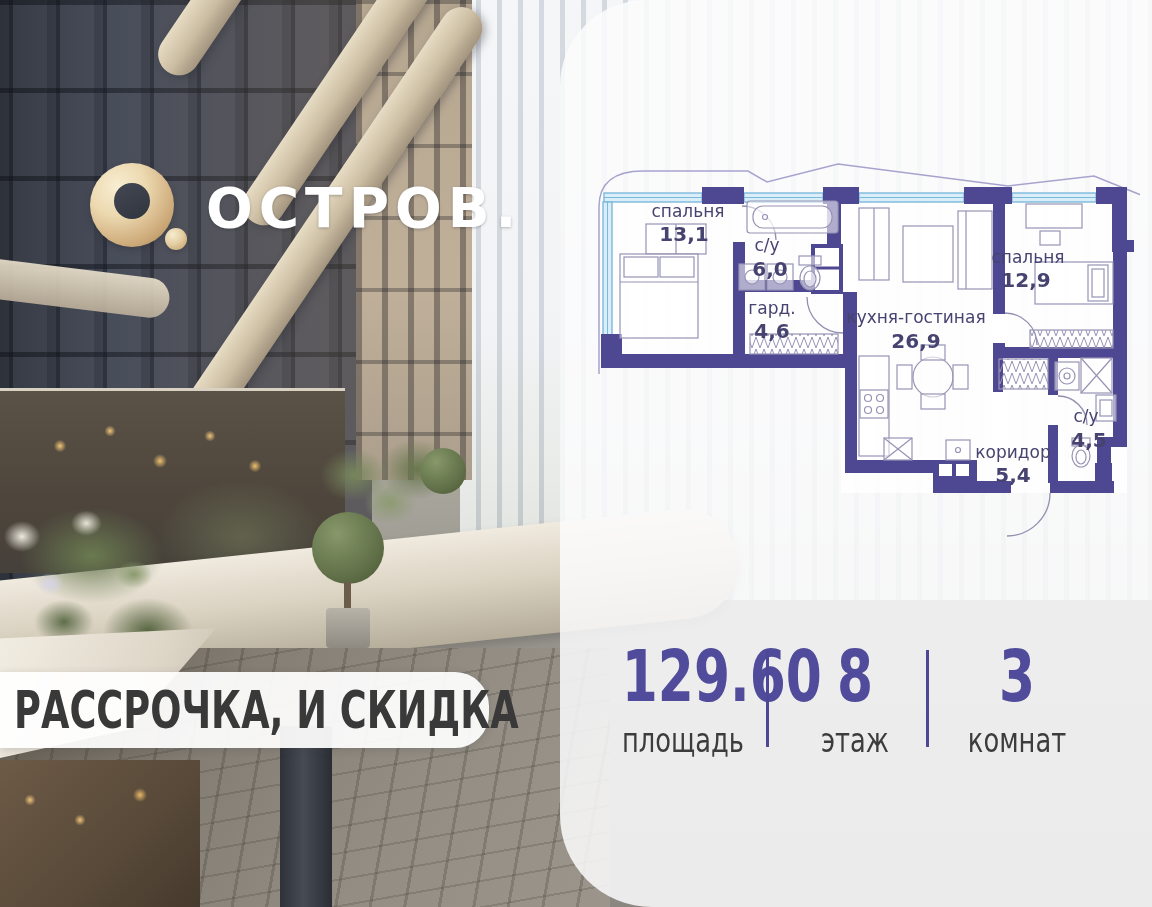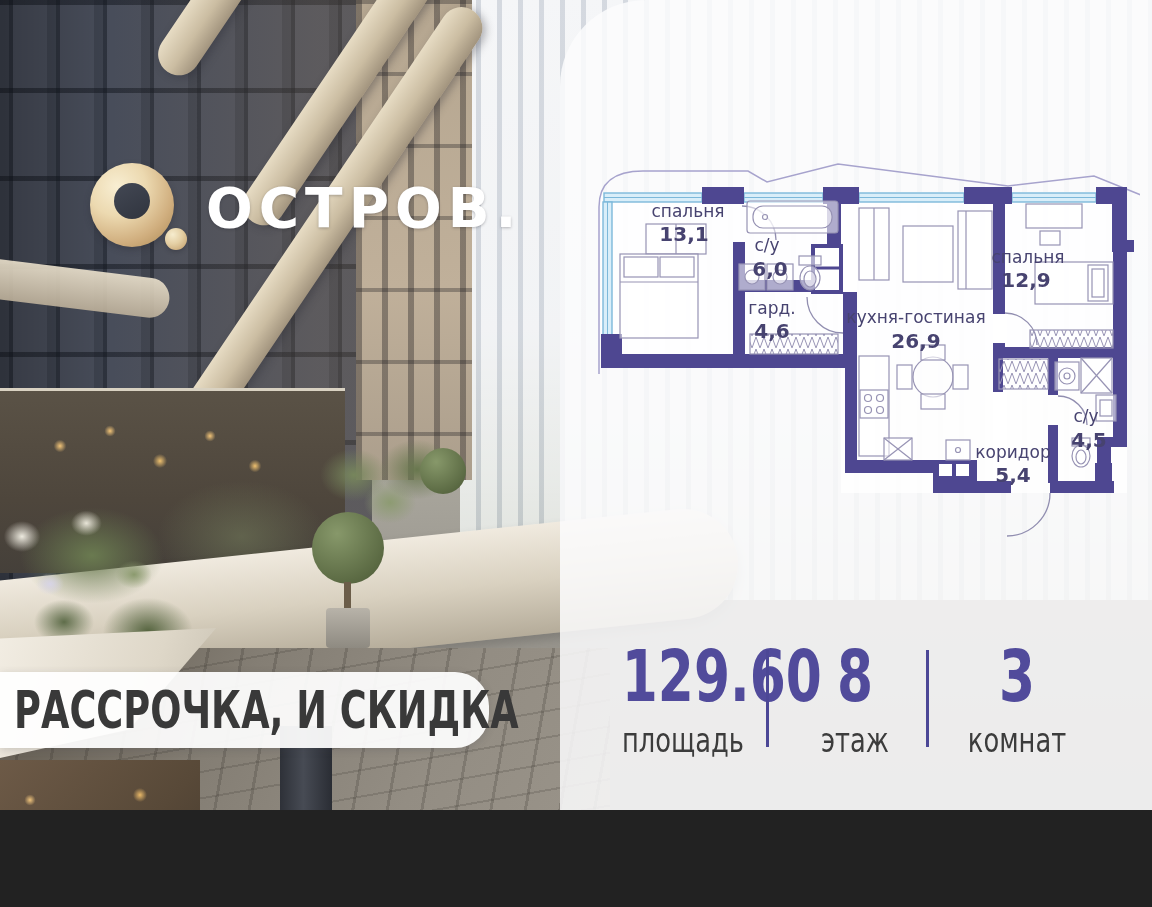--- a/index.html
+++ b/index.html
@@ -1,16 +1,16 @@
 <!DOCTYPE html>
 <html><head>
 <meta charset="utf-8">
 <style>
   html,body{margin:0;padding:0;background:#222;}
-  #stage{position:relative;width:1152px;height:810px;overflow:hidden;
+  #stage{position:relative;width:1152px;height:907px;overflow:hidden;
          font-family:"DejaVu Sans","Liberation Sans",sans-serif;background:#8f8a82;}
   #stage *{box-sizing:border-box;}
   .abs{position:absolute;}
 
   
   .ph-base{left:0;top:0;width:1152px;height:907px;
     background:linear-gradient(180deg,#aeb3bb 0%,#b7b4a9 40%,#9b9890 65%,#8a8680 100%);}
   .ph-right{left:460px;top:0;width:692px;height:600px;
     background:
       repeating-linear-gradient(90deg,rgba(255,255,255,.55) 0 16px,rgba(196,202,211,.55) 16px 21px),

